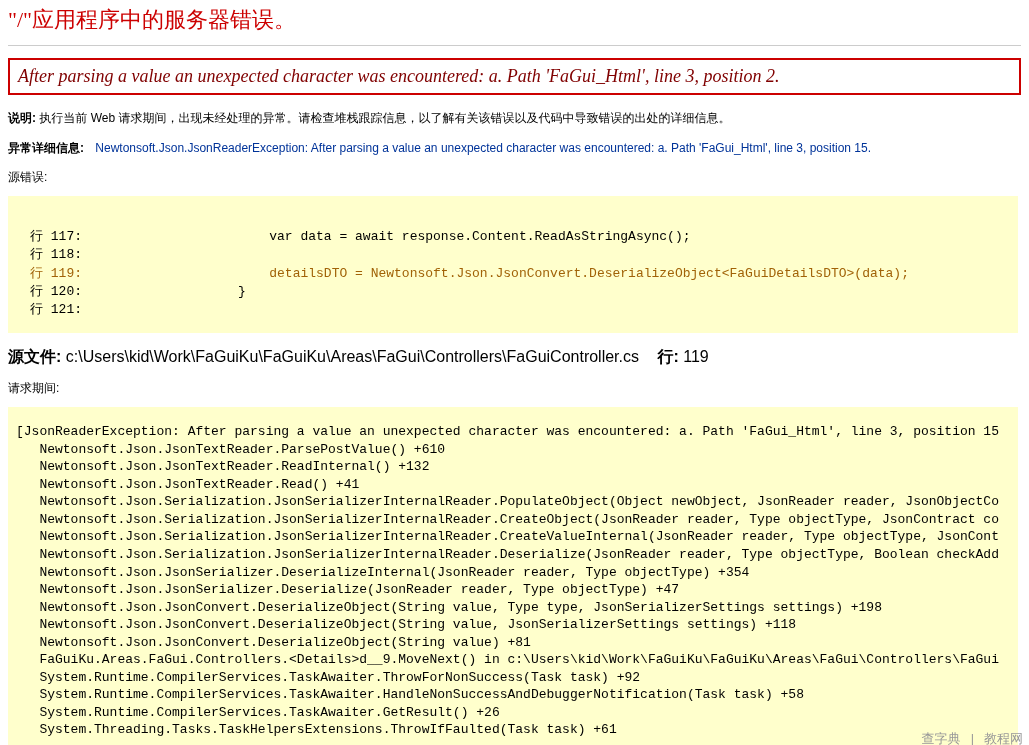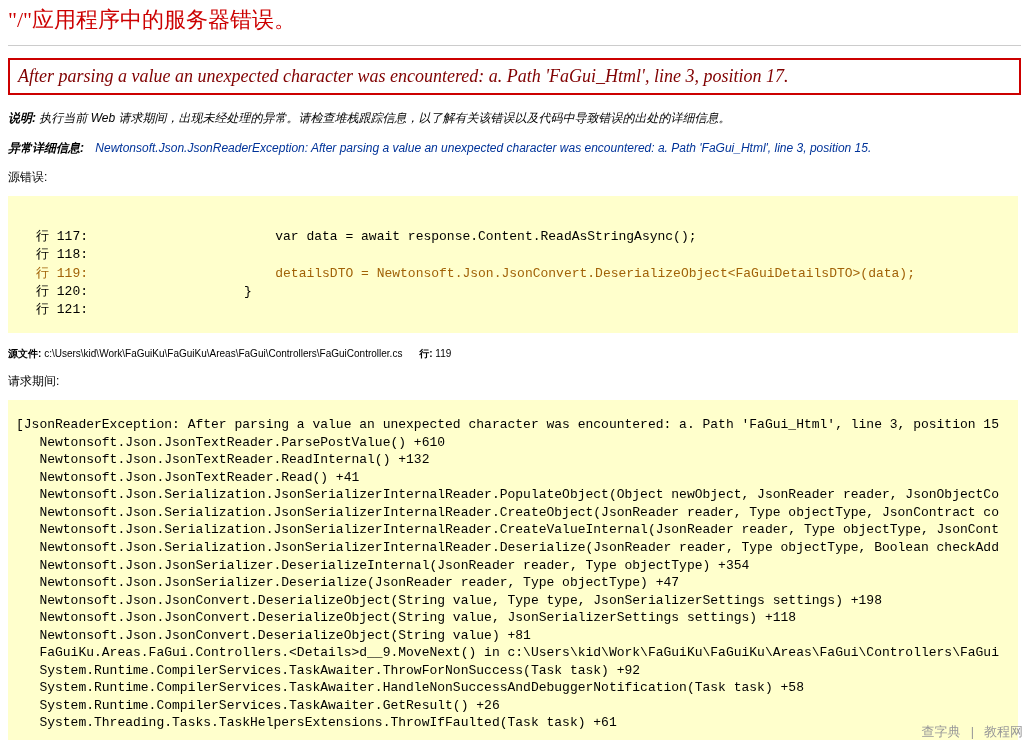--- a/index.html
+++ b/index.html
@@ -34,54 +34,53 @@
       font-family: 'Times New Roman', serif;
       font-style: italic;
       font-size: 18px;
       color: #800000;
       margin-bottom: 14px;
     }
     .info-row {
       font-size: 12px;
       margin-bottom: 12px;
       line-height: 1.5;
-      font-style: italic;
     }
     .info-label {
       font-weight: bold;
       color: #000;
     }
     .info-text {
       color: #000;
     }
     .exception-text {
       color: #003399;
       margin-left: 8px;
     }
     .section-label {
       font-size: 12px;
       font-weight: normal;
       margin-bottom: 10px;
     }
     .code-block {
       background: #ffffcc;
-      padding: 14px 28px;
+      padding: 14px 22px;
       font-family: Consolas, 'Courier New', monospace;
       font-size: 13px;
       white-space: pre;
       overflow-x: hidden;
       margin-bottom: 14px;
       line-height: 1.4;
       width: 1010px;
     }
     .code-line-error {
       color: #a16207;
     }
     .source-file-row {
-      font-size: 10px;
+      font-size: 16px;
       margin-bottom: 12px;
     }
     .source-file-label {
       font-weight: bold;
     }
     .source-file-path {
       color: #000;
     }
     .line-label {
       font-weight: bold;
@@ -106,21 +105,21 @@
       font-family: Liberation Mono, monospace;
       pointer-events: none;
     }
   </style>
 </head>
 <body>
 
 <h1 class="page-title">"/"应用程序中的服务器错误。</h1>
 <hr class="hr-line">
 
-<div class="error-header">After parsing a value an unexpected character was encountered: a. Path 'FaGui_Html', line 3, position 17.</div>
+<div class="error-header">After parsing a value an unexpected character was encountered: a. Path 'FaGui_Html', line 3, position 2.</div>
 
 <div class="info-row">
   <span class="info-label">说明:</span>
   <span class="info-text"> 执行当前 Web 请求期间，出现未经处理的异常。请检查堆栈跟踪信息，以了解有关该错误以及代码中导致错误的出处的详细信息。</span>
 </div>
 
 <div class="info-row">
   <span class="info-label">异常详细信息:</span>
   <span class="exception-text"> Newtonsoft.Json.JsonReaderException: After parsing a value an unexpected character was encountered: a. Path 'FaGui_Html', line 3, position 15.</span>
 </div>

